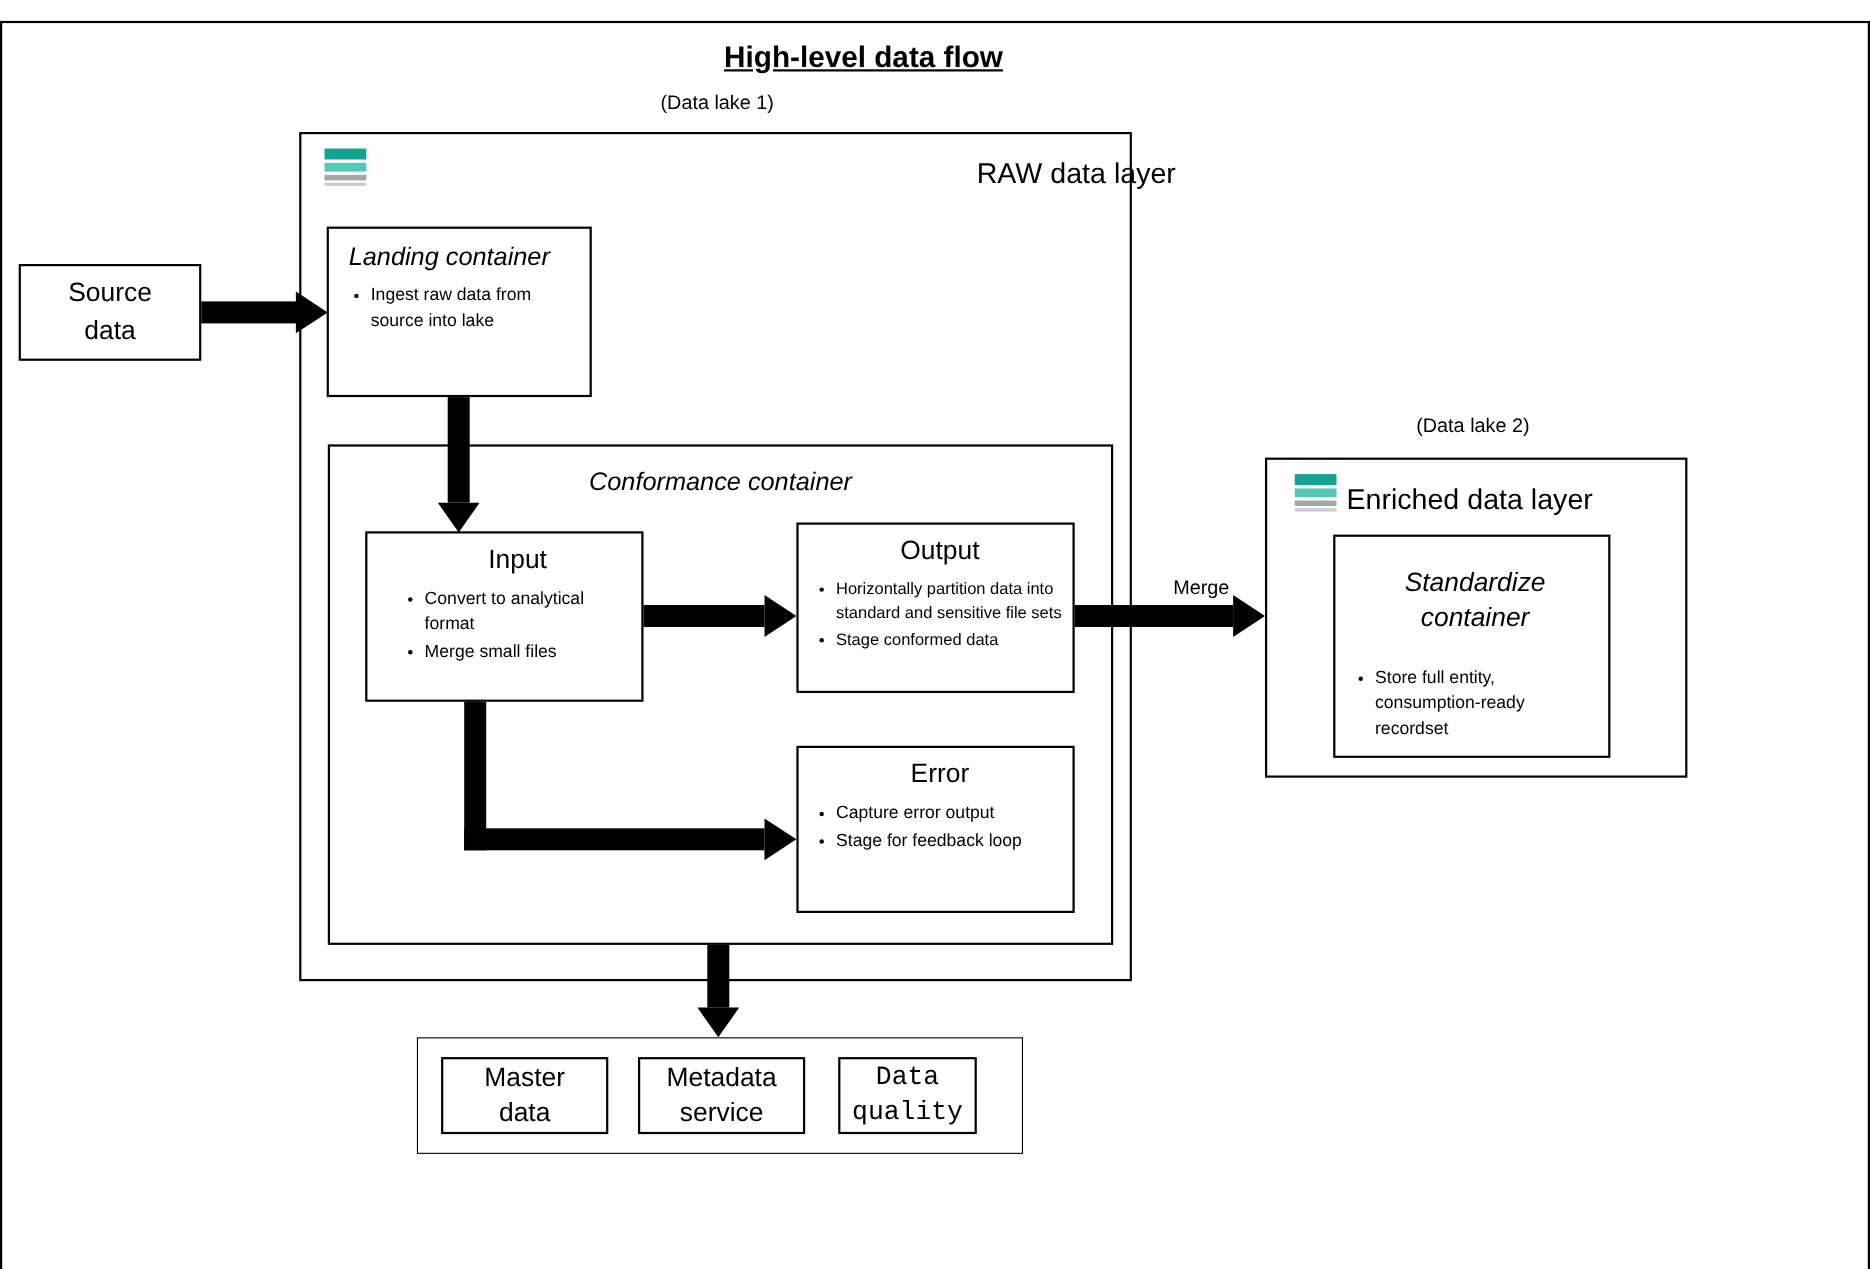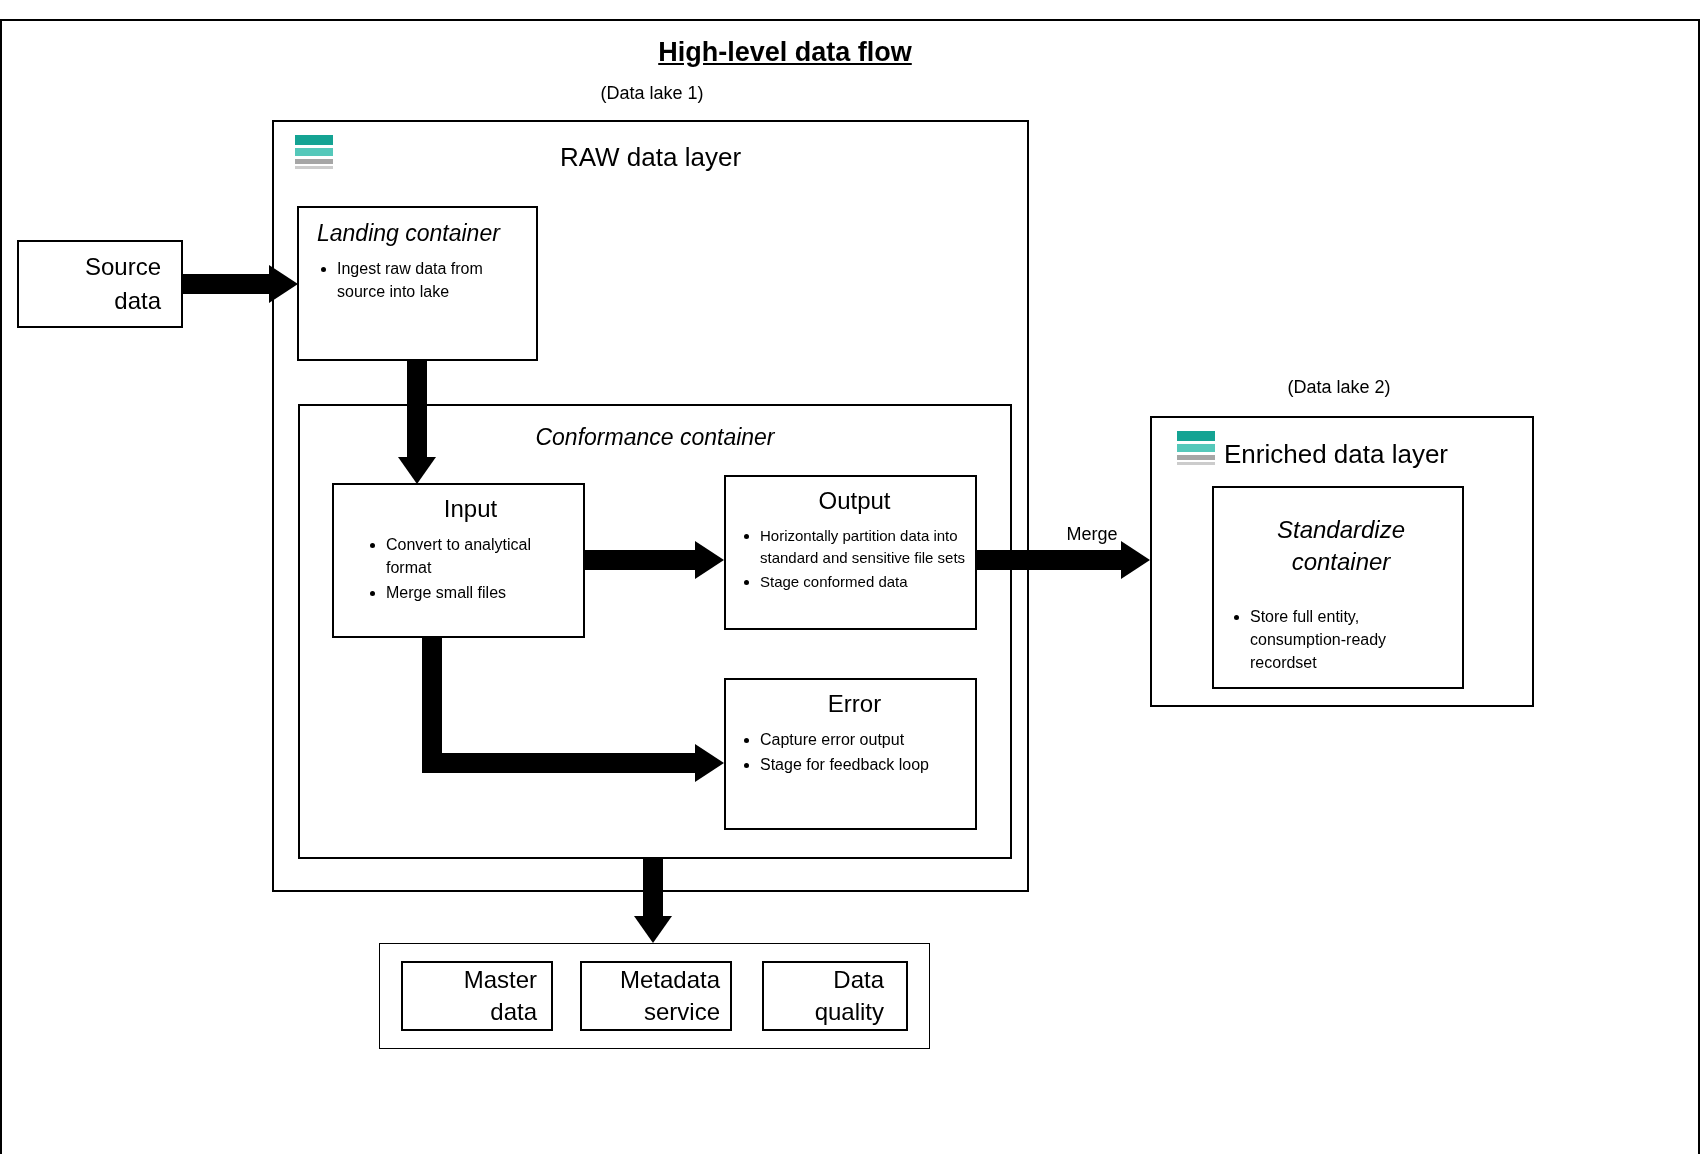--- a/index.html
+++ b/index.html
@@ -8,21 +8,21 @@
     background:#ffffff; border:2px solid #000;
     box-sizing:border-box;
     font-family:"Liberation Sans", sans-serif;
     color:#000; overflow:hidden;margin-top:19px;
   }
   .box {
     position:absolute; border:2px solid #000; background:#fff;
     box-sizing:border-box;
   }
   .thinbox { border-width:1px; }
-  .center-flex { display:flex; align-items:center; justify-content:center; text-align:right; }
+  .center-flex { display:flex; align-items:center; justify-content:center; text-align:center; }
   .main-title {
     position:absolute; left:433px; top:16px; width:700px;
     text-align:center; font-size:27px; font-weight:bold; text-decoration:underline;
   }
   .small-label { position:absolute; font-size:18px; text-align:center; }
   .layer-title { font-size:26px; }
   .node-title { font-size:24px; text-align:center; margin-top:10px; }
   .container-title { font-size:23px; font-style:italic; }
   .bullets { margin:10px 0 0 0; padding-left:20px; font-size:16px; line-height:1.45; }
   .bullets li { margin-bottom:2px; }
@@ -56,21 +56,21 @@
 
   <div class="box" style="left:270px; top:99px; width:757px; height:772px;"></div>
 
   <svg class="icon" style="left:292px; top:112px;" width="40" height="38" viewBox="0 0 40 38">
     <rect x="1" y="2" width="38" height="10" fill="#14a393"></rect>
     <rect x="1" y="15" width="38" height="8" fill="#55c8ba"></rect>
     <rect x="1" y="26" width="38" height="5" fill="#a6a6a6"></rect>
     <rect x="1" y="33" width="38" height="3" fill="#cccccc"></rect>
   </svg>
 
-  <div class="layer-title" style="position:absolute; left:270px; top:121px; width:757px; text-align:center;">RAW data layer</div>
+  <div class="layer-title" style="position:absolute; left:270px; top:121px; width:757px; text-align:right;padding-left:40px;">RAW data layer</div>
 
   <div class="box" style="left:295px; top:185px; width:241px; height:155px; padding:12px 10px 0 18px;">
     <div class="container-title">Landing container</div>
     <ul class="bullets">
       <li>Ingest raw data from source into lake</li>
     </ul>
   </div>
 
   <div class="box" style="left:296px; top:383px; width:714px; height:455px;">
     <div class="container-title" style="text-align:center; margin-top:18px;">Conformance container</div>
@@ -119,21 +119,21 @@
   </div>
 
   <div class="box thinbox" style="left:377px; top:922px; width:551px; height:106px;"></div>
 
   <div class="box center-flex" style="left:399px; top:940px; width:152px; height:70px; padding:0 14px;">
     <span style="font-size:24px; line-height:1.35;">Master data</span>
   </div>
   <div class="box center-flex" style="left:578px; top:940px; width:152px; height:70px; padding:0 10px;">
     <span style="font-size:24px; line-height:1.35;">Metadata service</span>
   </div>
-  <div class="box center-flex" style="left:760px; top:940px; width:146px; height:70px; padding:0 22px;">
+  <div class="box center-flex" style="left:760px; top:940px; width:126px; height:70px; padding:0 22px;font-family:Liberation Mono, monospace;">
     <span style="font-size:24px; line-height:1.35;">Data quality</span>
   </div>
 
   <div class="shaft" style="left:181px; top:253px; width:88px; height:20px;"></div>
   <div class="head-right" style="left:267px; top:244px;"></div>
 
   <div class="shaft" style="left:405px; top:340px; width:20px; height:96px;"></div>
   <div class="head-down" style="left:396px; top:436px;"></div>
 
   <div class="shaft" style="left:583px; top:529px; width:110px; height:20px;"></div>

